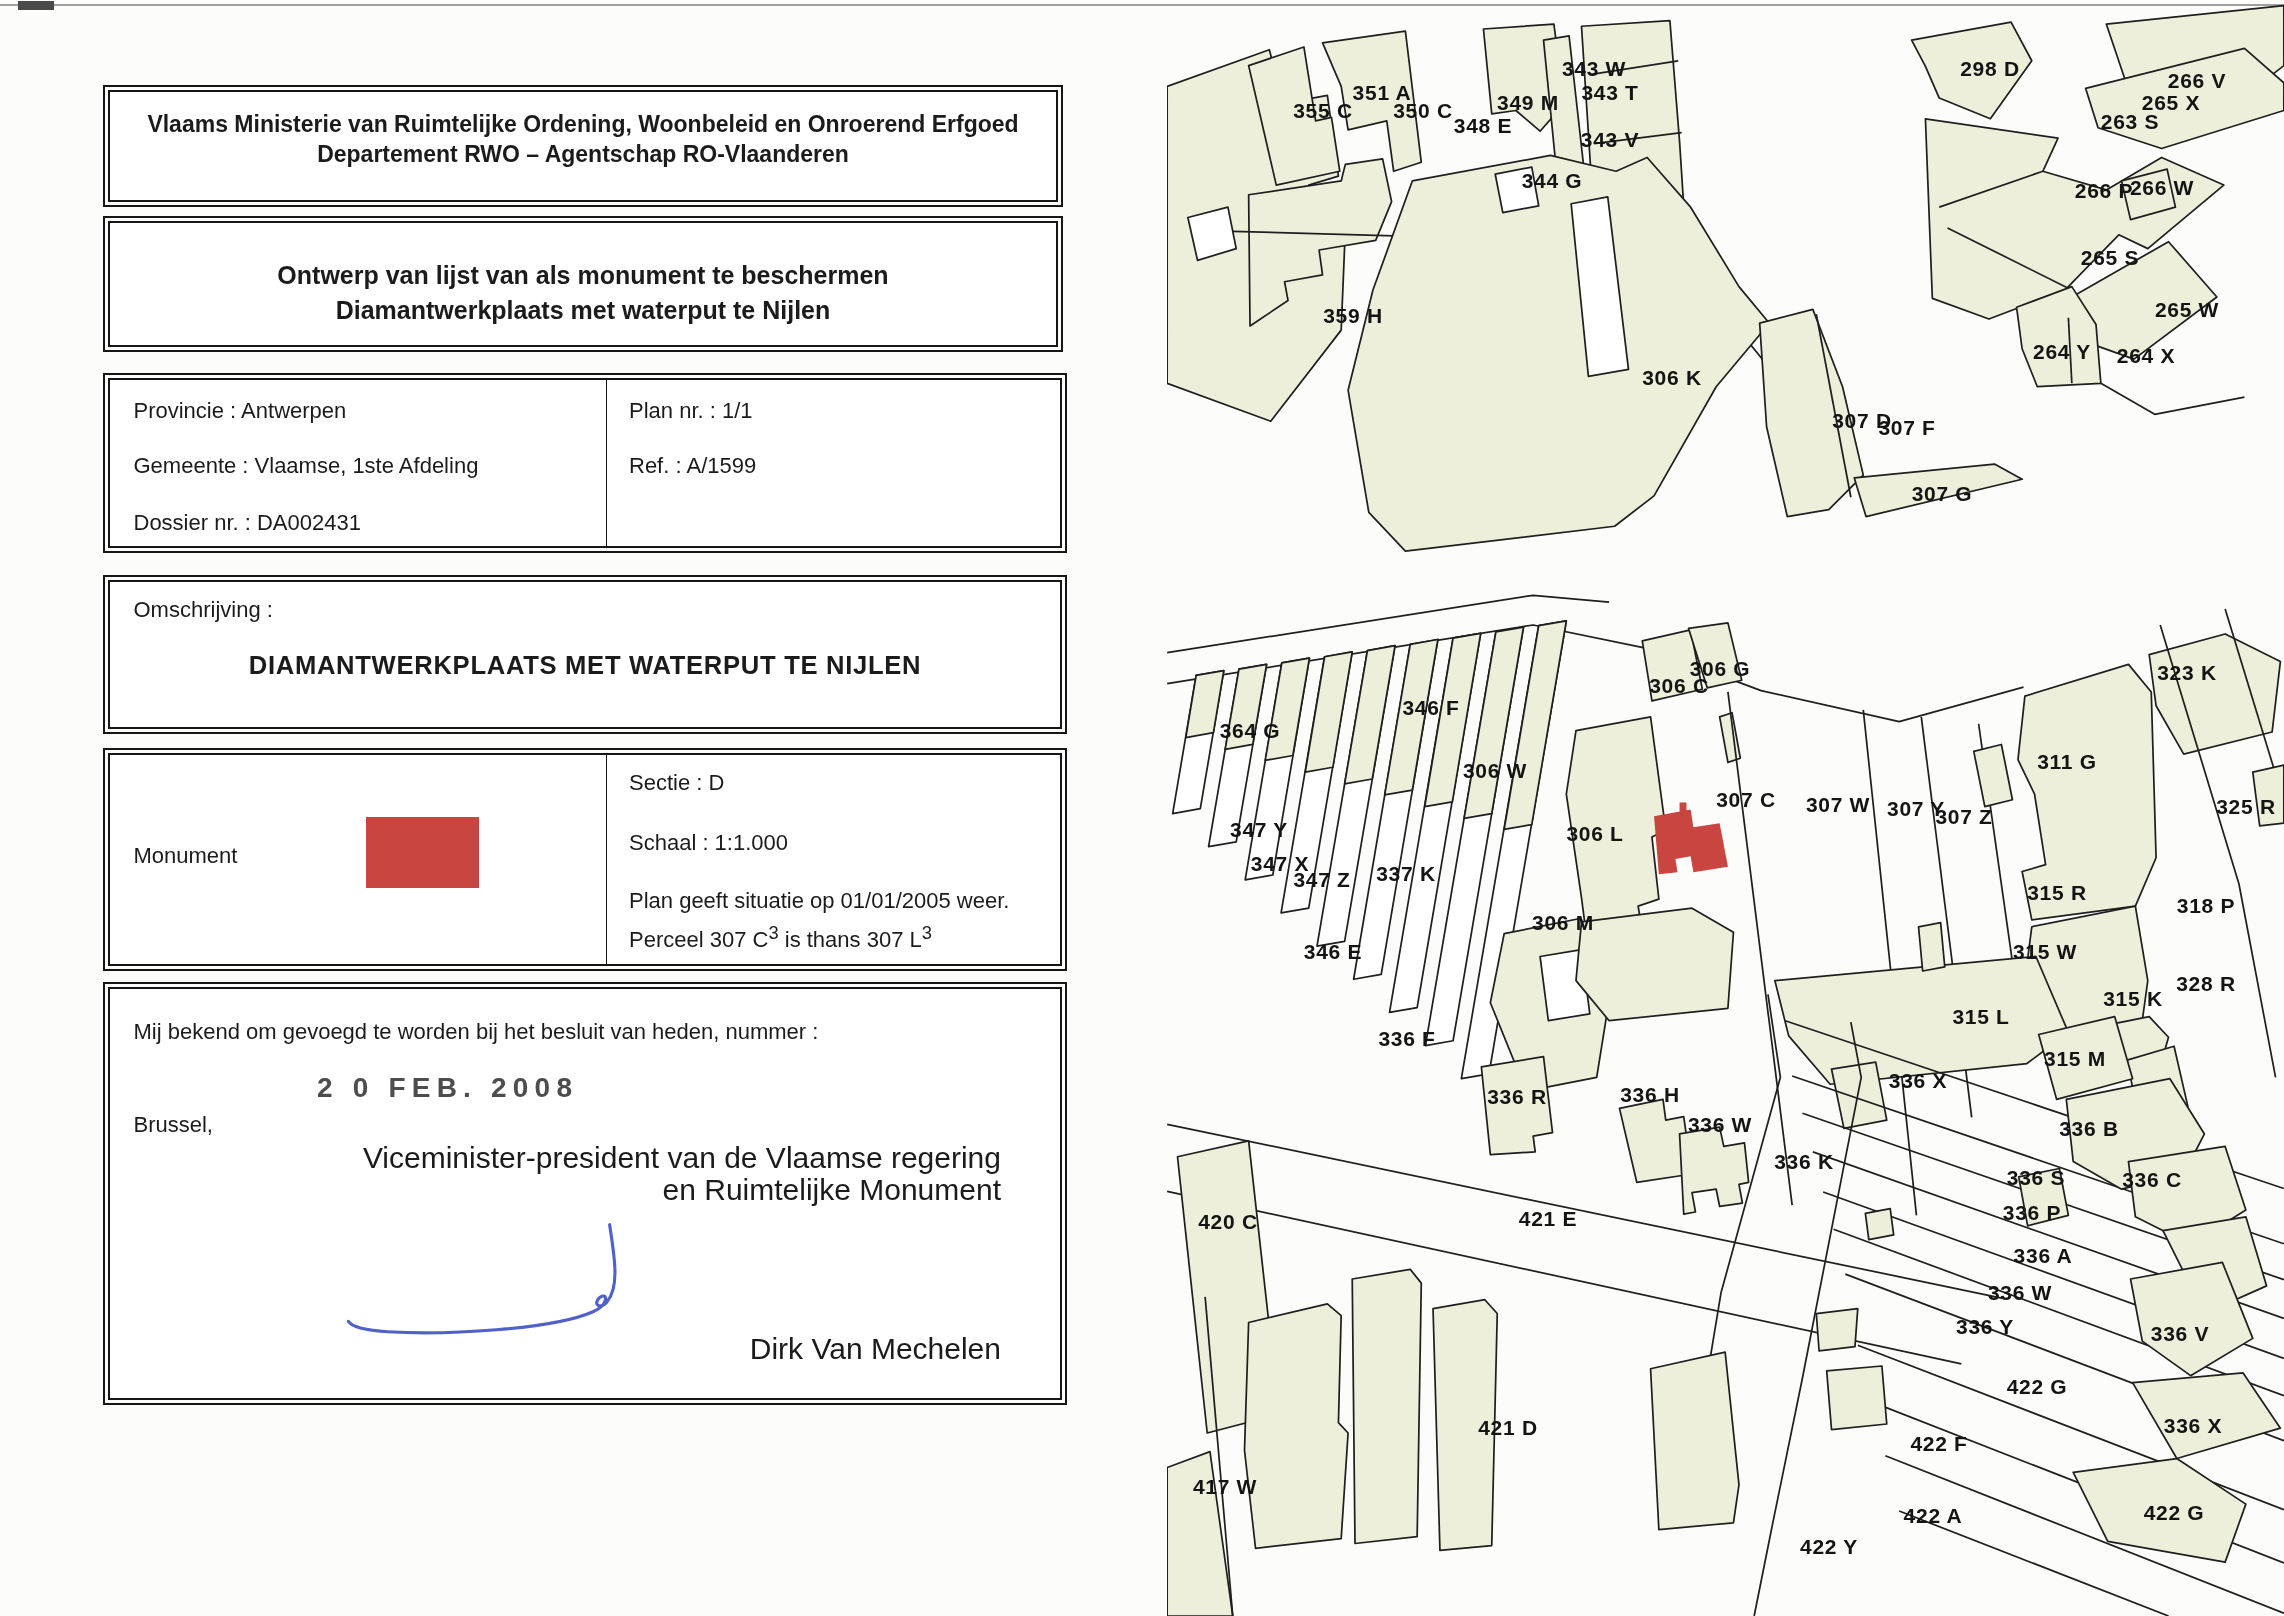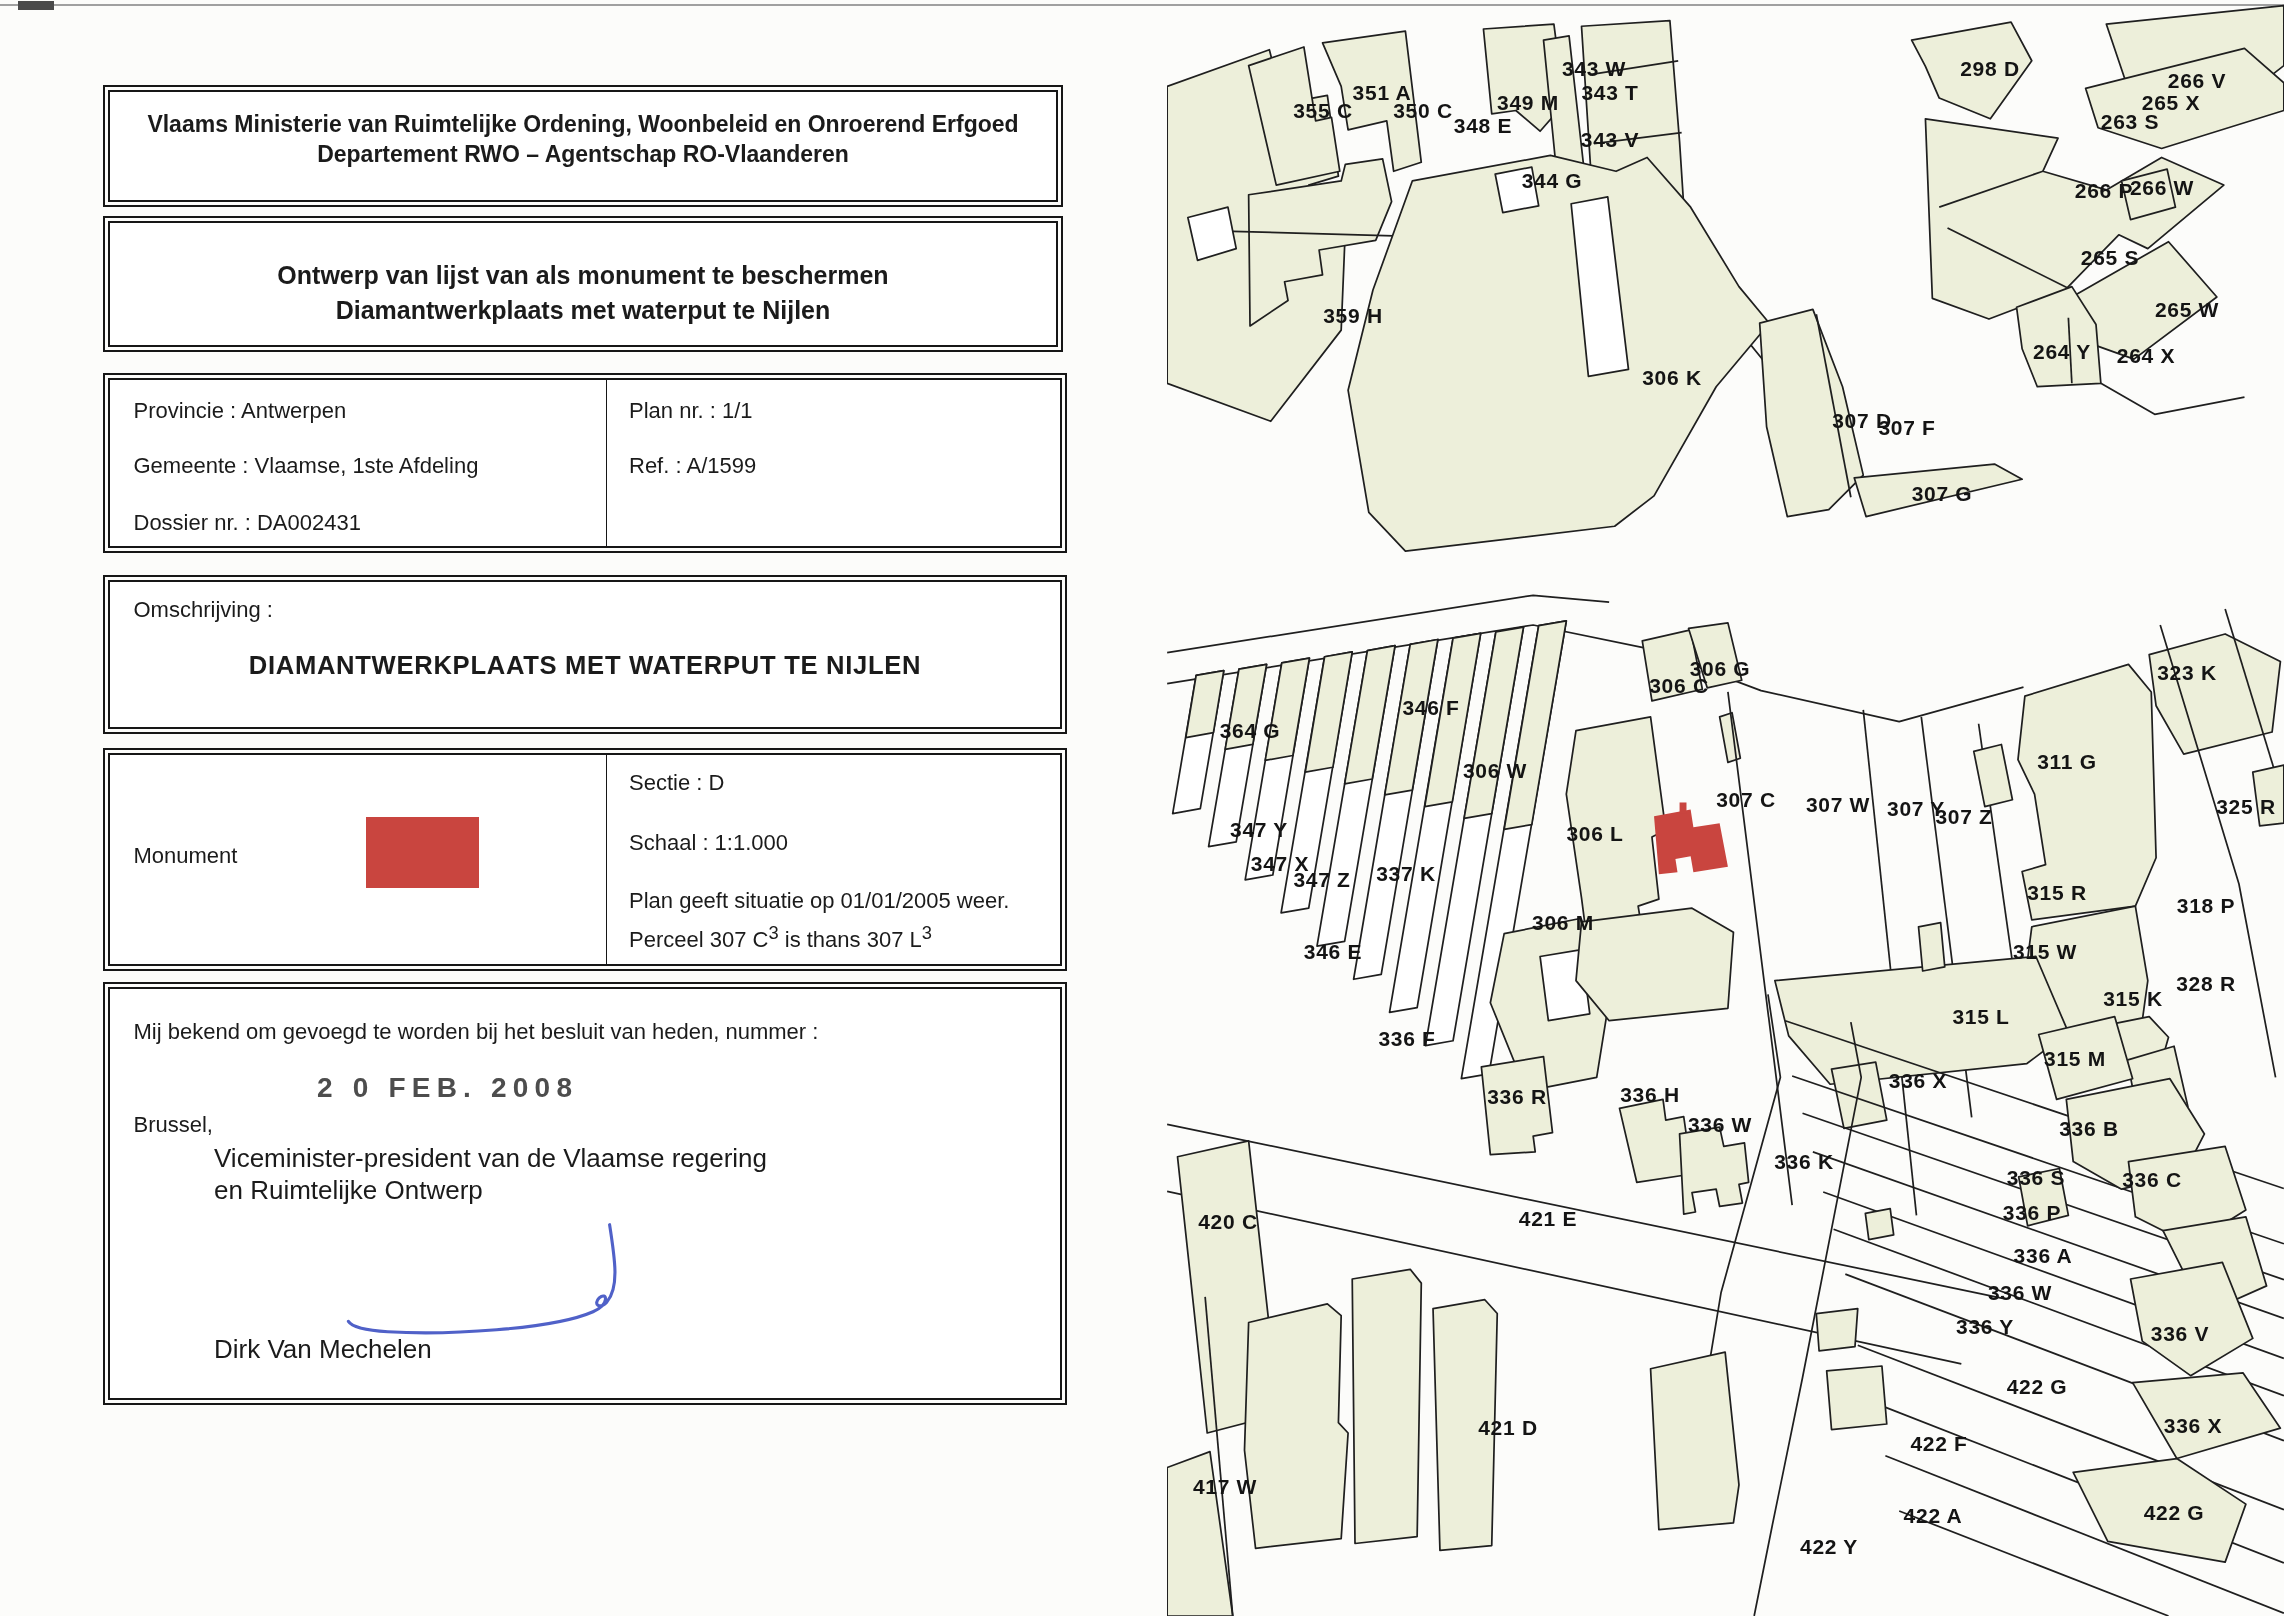--- a/index.html
+++ b/index.html
@@ -9,21 +9,21 @@
   .artifact-corner{position:absolute;left:18px;top:1.4px;width:36px;height:8.3px;background:#4a4a4a;}
   .dbox{position:absolute;background:#fff;border:2.1px solid #161616;outline:2.8px solid #161616;outline-offset:3.5px;}
   .c{text-align:center;}
   .hline{font-size:23px;font-weight:bold;line-height:30px;}
   .tline{font-size:25px;font-weight:bold;line-height:35px;}
   .row{position:absolute;font-size:22px;white-space:nowrap;}
   .divider{position:absolute;top:0;bottom:0;width:1.4px;background:#161616;}
   .omsch-title{position:absolute;left:0;right:0;text-align:center;font-size:25.6px;font-weight:bold;letter-spacing:0.7px;}
   .swatch{position:absolute;}
   .stamp{position:absolute;font-size:28px;font-weight:bold;letter-spacing:6.2px;color:#4d4d4d;white-space:nowrap;}
-  .sigcenter{position:absolute;left:104px;width:787px;text-align:left;font-size:26px;line-height:32px;}
+  .sigcenter{position:absolute;left:104px;width:787px;text-align:right;font-size:30px;line-height:32px;}
   .maplabel{position:absolute;transform:translate(-50%,-50%);font-size:21px;font-weight:bold;color:#141414;
             white-space:nowrap;letter-spacing:0.7px;}
   svg .pc{fill:#edefda;stroke:#1f1f1f;stroke-width:2.5;stroke-linejoin:round;}
   svg .wc{fill:#ffffff;stroke:#1f1f1f;stroke-width:2.5;stroke-linejoin:round;}
   svg .ln{fill:none;stroke:#1f1f1f;stroke-width:2.5;stroke-linejoin:round;}
 </style>
 </head>
 <body>
 
 <div id="page">
@@ -65,21 +65,21 @@
       <span>Perceel 307 C</span><sup>3</sup><span> is thans 307 L</span><sup>3</sup>
     </div>
   </div>
 
   <div class="dbox" style="left:108px;top:987px;width:950px;height:409px;">
     <div class="row" style="left:23.5px;top:30px;">Mij bekend om gevoegd te worden bij het besluit van heden, nummer :</div>
     <div class="stamp" style="left:207px;top:83px;">2 0 FEB. 2008</div>
     <div class="row" style="left:23.5px;top:123px;">Brussel,</div>
     <div class="sigcenter" style="top:153px;">
       <div>Viceminister-president van de Vlaamse regering</div>
-      <div>en Ruimtelijke Ontwerp</div>
+      <div>en Ruimtelijke Monument</div>
     </div>
     <svg style="position:absolute;left:0;top:0;" width="946" height="405" viewBox="0 0 1369 586">
       <path d="M723,341 C731,392 737,432 719,453 C708,464 699,456 708,447 C719,437 724,456 699,467 C640,493 485,501 402,496 C371,494 350,489 345,481" fill="none" stroke="#5061c8" stroke-width="4.5" stroke-linecap="round"></path>
     </svg>
     <div class="sigcenter" style="top:344px;">Dirk Van Mechelen</div>
   </div>
 
   <div style="position:absolute;left:1167px;top:0;width:1117px;height:1616px;">
     <svg width="1117" height="1616" viewBox="0 0 1617 2340">
 

